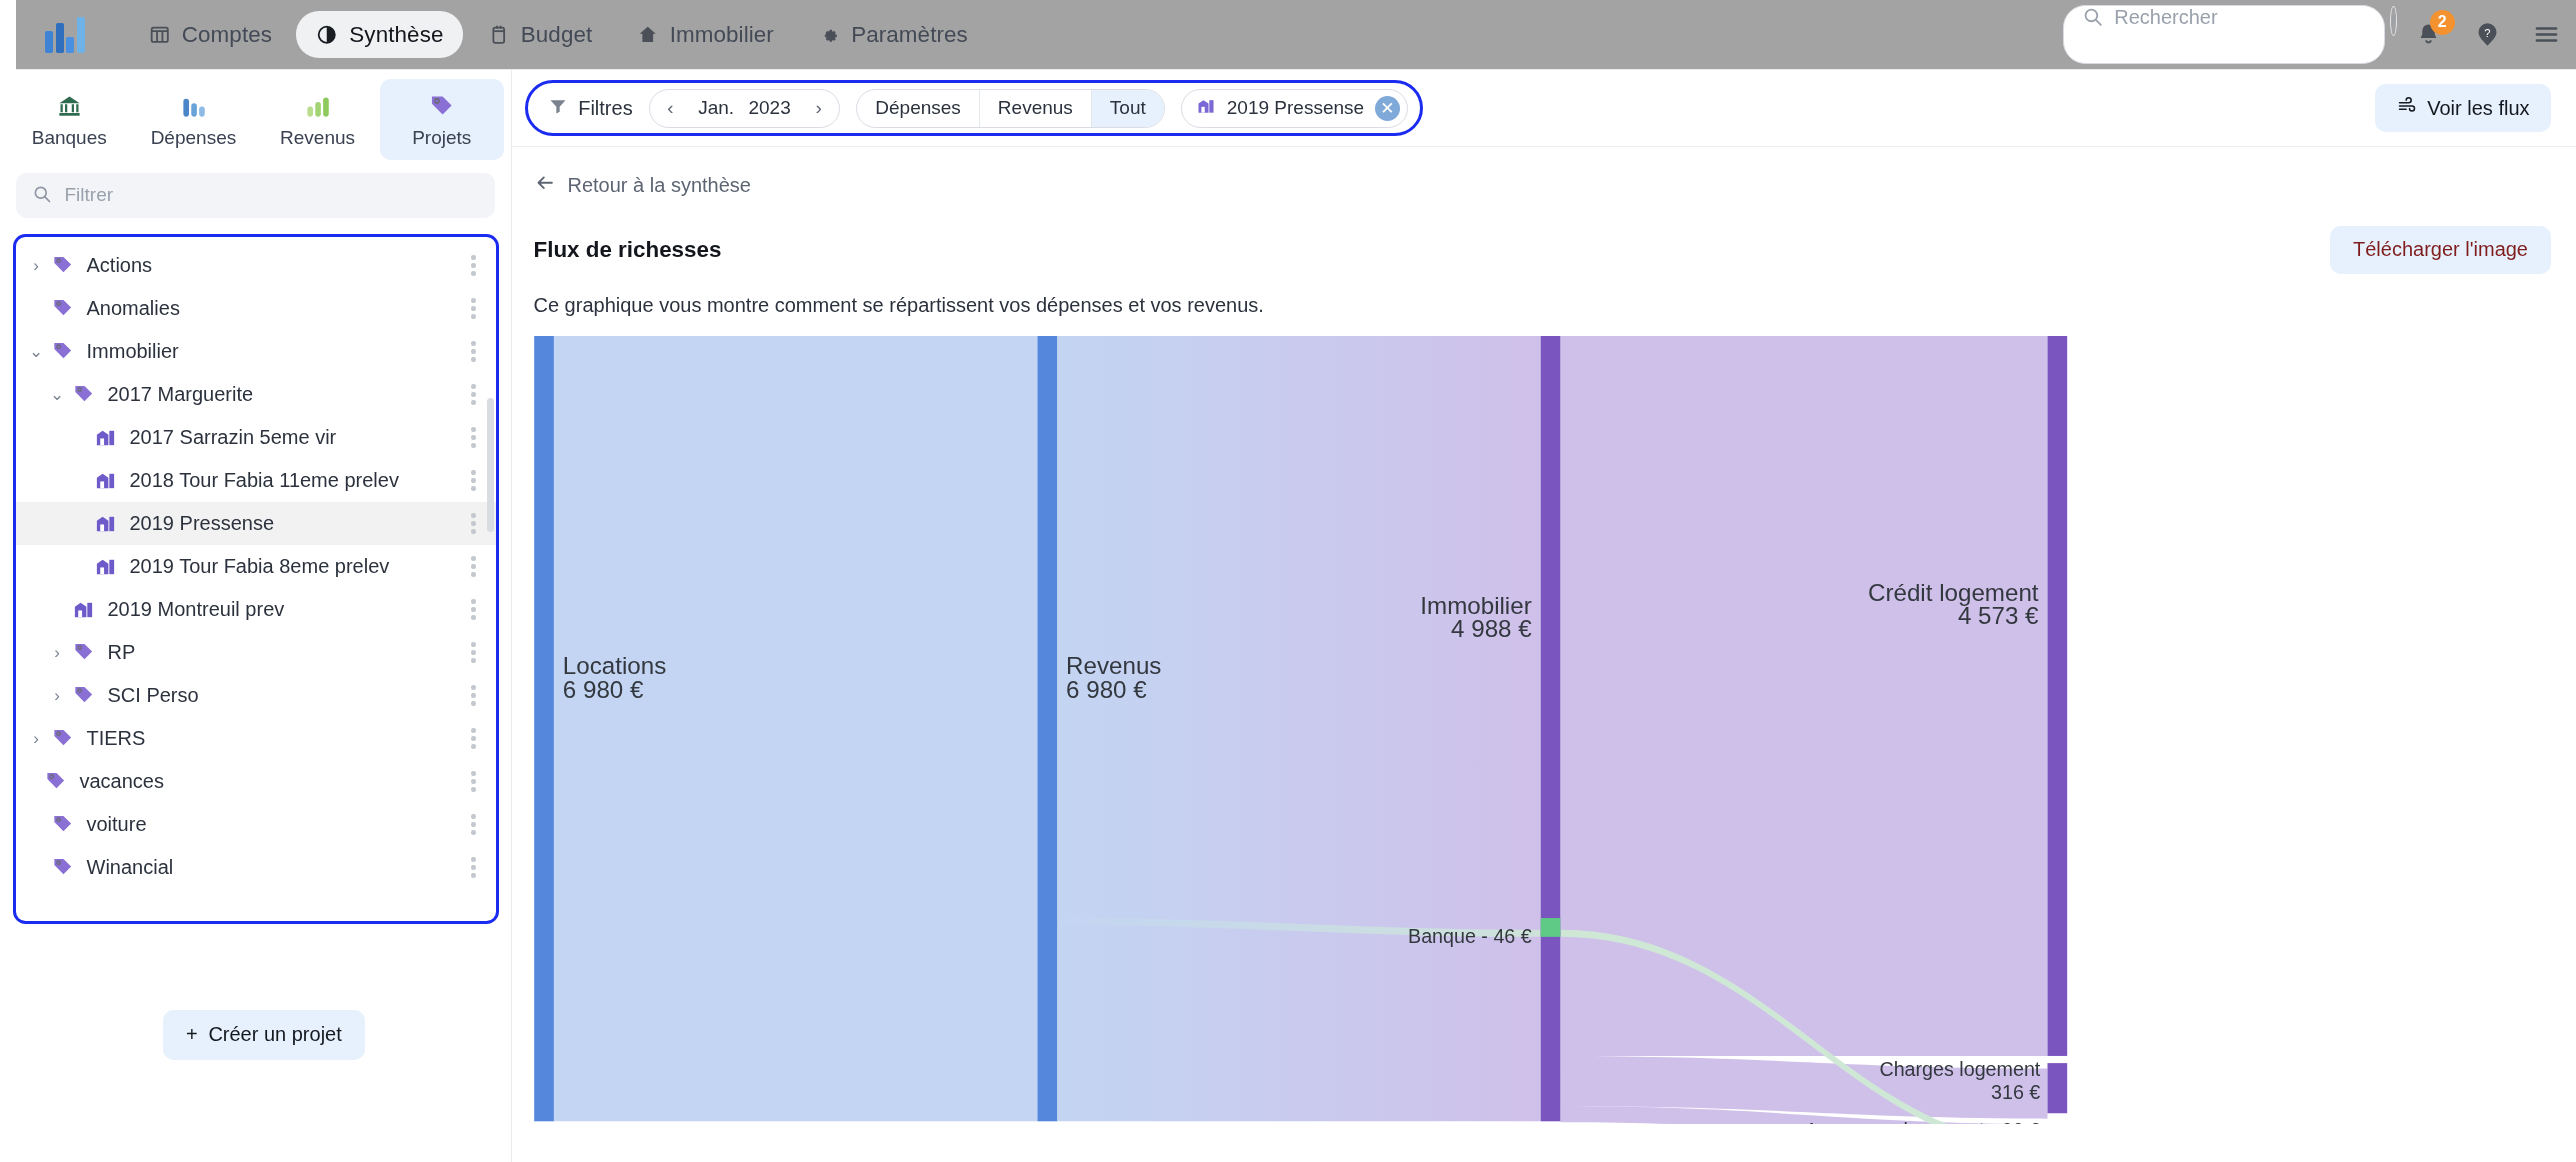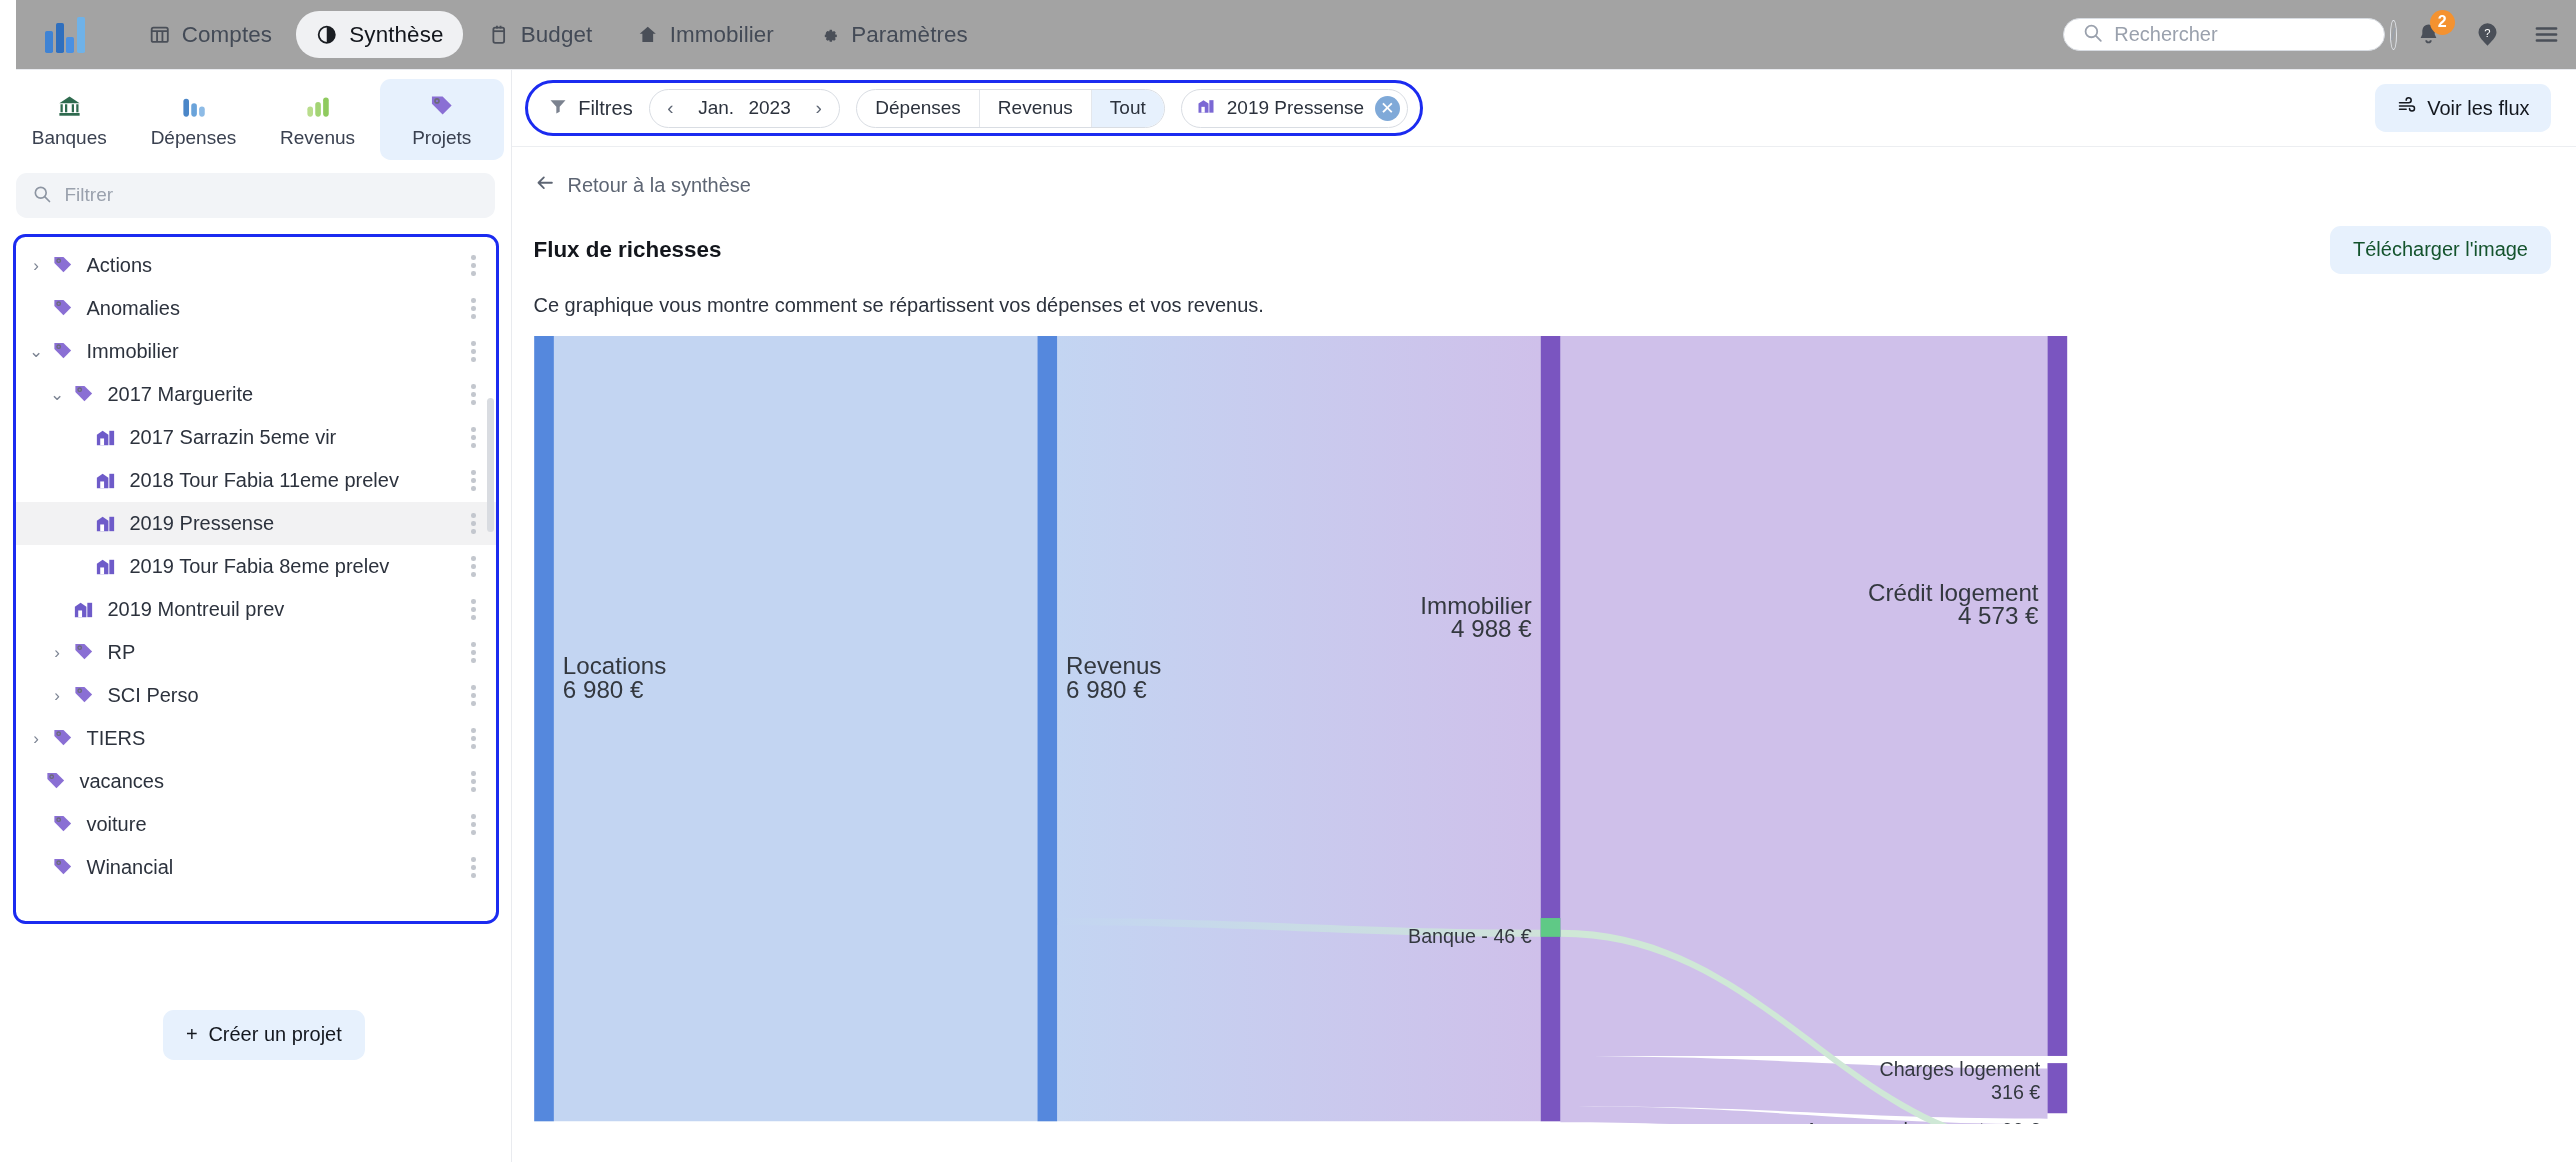--- a/index.html
+++ b/index.html
@@ -30,22 +30,22 @@
     display:flex; align-items:center; gap: 10.7px;
     padding: 10.7px 20px; border-radius: 23px; cursor: pointer;
     font-size: 22.4px; color: #434a56; letter-spacing: 0.1px;
   }
   .nav-item.active { background: #f0f1f3; color:#13161c; }
   .nav-ico { width: 23px; height: 23px; display:flex; align-items:center; justify-content:center; }
   .nav-ico svg { display:block; }
 
   .topright { margin-left: auto; display:flex; align-items:center; gap: 27px; margin-right: 30px; }
   .search {
-    width: 322px; height: 33px; border: 0.9px solid #d8dce2; border-radius: 22.4px;
-    display:flex; align-items:center; padding: 0 7.2px 0 18px; gap: 10.7px; background:#fff;
+    width: 322px; height: 59px; border: 0.9px solid #d8dce2; border-radius: 22.4px;
+    display:flex; align-items:flex-start; padding: 0 7.2px 0 18px; gap: 10.7px; background:#fff;
   }
   .search input {
     border: 0; outline: 0; font-size: 20px; color:#3a4150; flex: 1;
     font-family: "Liberation Sans", sans-serif; background: transparent;
   }
   .search input::placeholder { color: #9aa1ad; }
   .slashkey {
     width: 30px; height: 30px; border-radius: 50%; border:0.9px solid #e2e5ea;
     display:flex; align-items:center; justify-content:center; color:#9aa1ad; font-size:17px;
   }
@@ -133,21 +133,21 @@
     margin-left:auto; background:#e7f1fd; border:0; border-radius: 10.7px; padding: 11.6px 21.5px;
     font-size: 20px; color:#14181f; cursor:pointer; display:flex; align-items:center; gap:10.7px;
     font-family: Liberation Sans, sans-serif;
   }
 
   .back-link { display:flex; align-items:center; gap: 12.5px; padding: 25px 0 0 21.5px; font-size: 20px; color:#5d6573; cursor:pointer; width: max-content;}
   .title-row { display:flex; align-items:center; padding: 27px 25px 0 21.5px; }
   .page-title { font-size: 22.4px; font-weight: 700; color:#13161c; }
   .dl-btn {
     margin-left:auto; background:#e7f1fd; border:0; border-radius: 10.7px; padding: 12.5px 23px;
-    font-size: 20px; color:#14532d; cursor:pointer; font-family:"Liberation Sans", sans-serif;text-align:right;
+    font-size: 20px; color:#7f1d1d; cursor:pointer; font-family:"Liberation Sans", sans-serif;text-align:right;
   }
   .subtitle { padding: 20px 21.5px 0 21.5px; font-size: 20px; color:#2c323d; }
 
   
   .sankey { position:absolute; left: 21.5px; top: 266px; width: 2042px; height: 788px; }
   .sankey svg { display:block; }
   .nodelabel { font-family:"Liberation Sans", sans-serif; fill:#33383f; font-size: 27px; }
   .nodelabel.small { font-size: 22px; }
   .nodevalue { font-family:"Liberation Sans", sans-serif; fill:#33383f; font-size: 27px; }
 </style>

